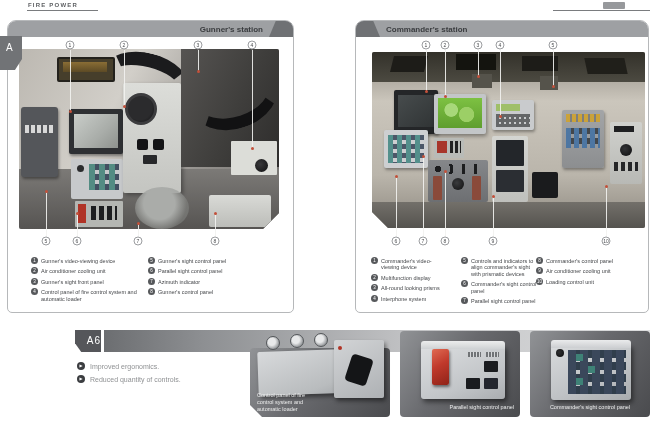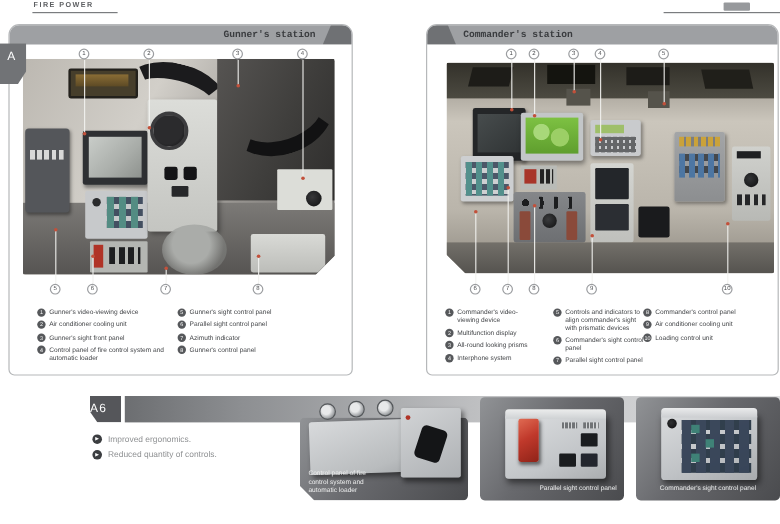--- a/index.html
+++ b/index.html
@@ -10,21 +10,21 @@
 
   
   .runhead { font-size:6px; letter-spacing:1.2px; color:#5d5f62; font-weight:bold; }
   .rule { height:1px; background:#7a7c7f; }
 
   
   .panel { position:absolute; background:#fff; border:1px solid #b6b8ba;
            border-radius:9px 9px 5px 5px; }
   .panel-hd { position:absolute; left:0; top:0; right:0; height:16px;
               background:#9ea0a3; border-radius:8px 8px 0 0; }
-  .panel-hd .hd-title { position:absolute; top:4px; font-size:8px; font-weight:bold; color:#3a3c3f;font-family:Liberation Mono, monospace; }
+  .panel-hd .hd-title { position:absolute; top:4px; font-size:8px; font-weight:bold; color:#3a3c3f; }
   .hd-cap { position:absolute; top:0; height:16px; width:24px; background:#6f7174; }
   .cap-r { right:0; border-radius:0 8px 0 0; clip-path:polygon(28% 0,100% 0,100% 100%,0 100%); }
   .cap-l { left:0; border-radius:8px 0 0 0; clip-path:polygon(0 0,72% 0,100% 100%,0 100%); }
 
   .a-tab { position:absolute; left:0; top:36px; width:22px; height:34px; background:#717376;
            clip-path:polygon(0 0,100% 0,100% 68%,68% 100%,0 100%); z-index:9;
            color:#fff; font-size:10px; padding:6px 0 0 6px; }
 
   
   .photo { position:absolute; overflow:hidden; }
@@ -39,21 +39,21 @@
 
   
   .leg { position:absolute; }
   .leg-item { display:flex; margin-bottom:3px; }
   .leg-n { flex:0 0 7px; width:7px; height:7px; border-radius:50%; background:#56585b;
            color:#fff; font-size:4.5px; line-height:7px; text-align:center; margin-right:3px; }
   .leg-t { font-size:5.5px; line-height:1.16; color:#45474a; padding-top:1px; }
 
   
   .badge { position:absolute; background:#55565a; color:#fff; font-size:10px;
-           letter-spacing:1px; text-align:left; line-height:22px;
+           letter-spacing:1px; text-align:right; line-height:22px;
            clip-path:polygon(0 0,100% 0,100% 100%,24% 100%,0 60%); }
   .band { position:absolute; background:linear-gradient(to right,#6c6e71 0%,#8d8f92 18%,#c0c1c3 55%,#dddedf 100%); }
   .band-title { position:absolute; color:#fff; font-size:10px; letter-spacing:1.6px; }
   .bullet-row { position:absolute; display:flex; align-items:center; }
   .b-ic { width:8px; height:8px; border-radius:50%; background:#3b3d40; color:#fff;
           font-size:4px; line-height:8px; text-align:center; margin-right:5px; }
   .b-tx { font-size:7px; color:#8f9193; }
 
   .card { position:absolute; border-radius:4px;
           background:linear-gradient(125deg,#919396 0%,#68696d 45%,#4a4b4e 100%); }

